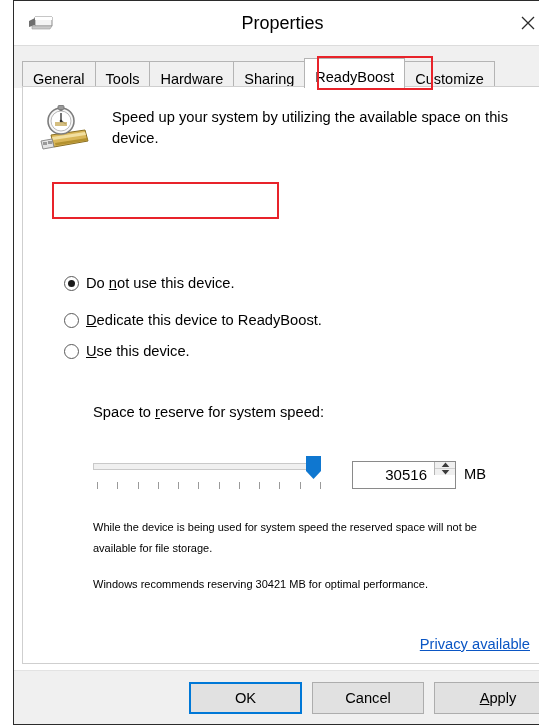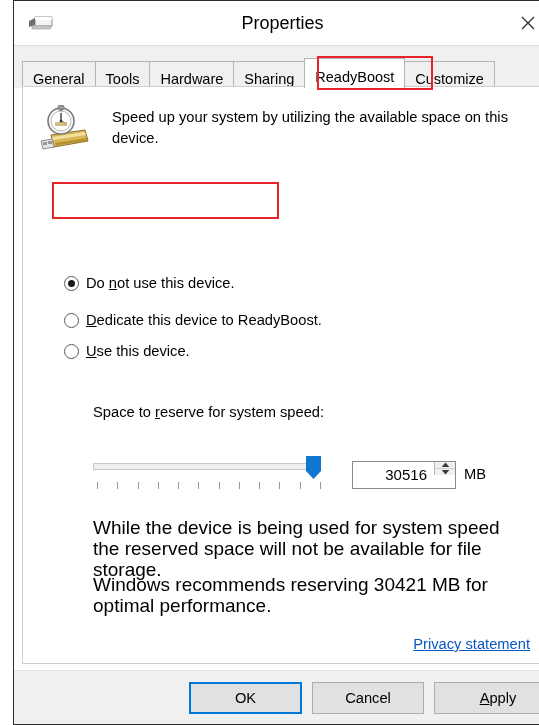--- a/index.html
+++ b/index.html
@@ -292,21 +292,21 @@
   .unit {
     position: absolute;
     left: 441px;
     top: 379px;
     font-size: 14.7px;
     color: #000;
   }
 
   .para {
     position: absolute;
-    font-size: 19px;
+    font-size: 11px;
     line-height: 21px;
     color: #000;
   }
   .para.p1 { left: 70px; top: 430px; width: 420px; }
   .para.p2 { left: 70px; top: 487px; width: 420px; }
 
   .privacy-link {
     position: absolute;
     right: 14px;
     top: 549px;
@@ -471,21 +471,21 @@
               <path d="M4.5,5.5 L0.7,1 L8.3,1 Z" fill="#3b3b3b"></path>
             </svg>
         </div>
       </div>
     </div>
     <div class="unit">MB</div>
 
     <div class="para p1">While the device is being used for system speed the reserved space will not be available for file storage.</div>
     <div class="para p2">Windows recommends reserving 30421 MB for optimal performance.</div>
 
-    <div class="privacy-link">Privacy statement</div>
+    <div class="privacy-link">Privacy available</div>
   </div>
 
   <div class="annot annot-radio"></div>
 
   <div class="footer">
     <div class="btn ok">OK</div>
     <div class="btn cancel">Cancel</div>
     <div class="btn apply">
         <span><u>A</u>pply</span>
       </div>

